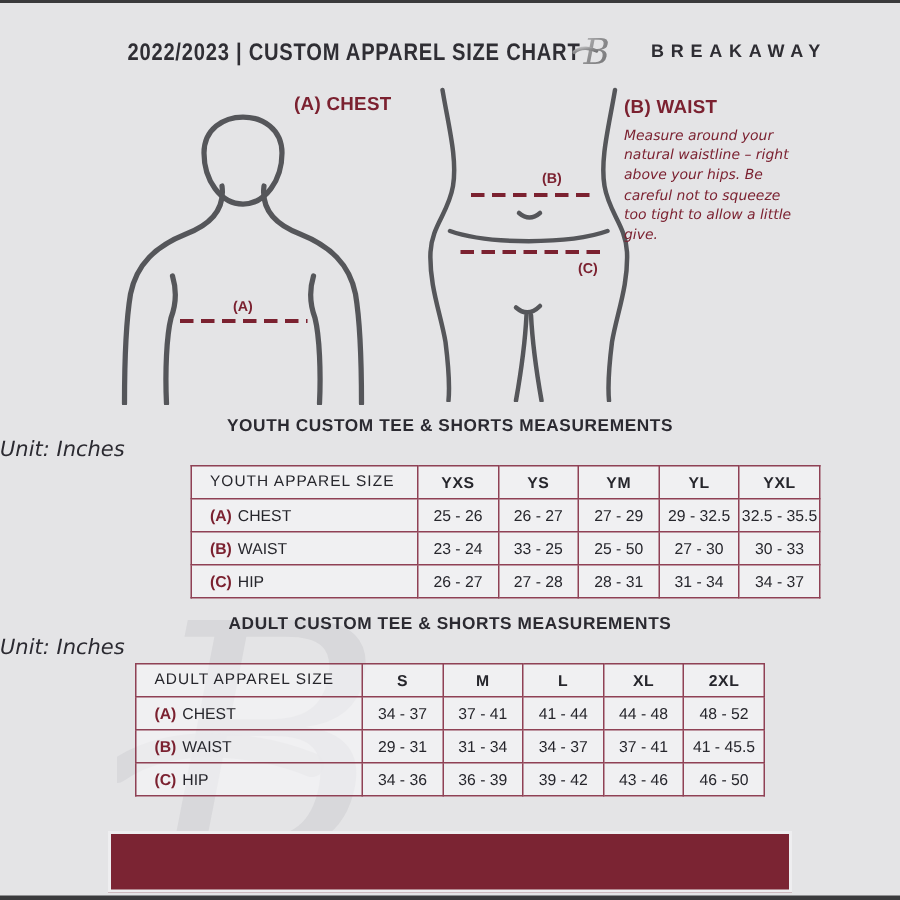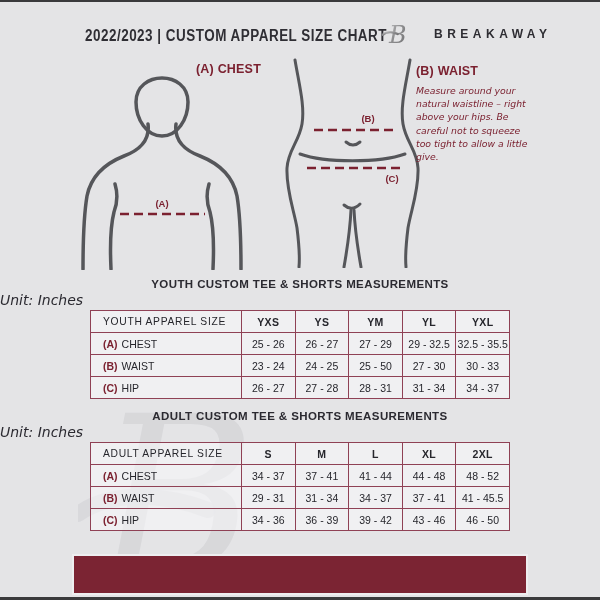--- a/index.html
+++ b/index.html
@@ -109,21 +109,21 @@
 
   <div class="text-block" style="left:416px;top:62px;width:122px;">
     <p class="guide-head">(B) WAIST</p>
     <p class="guide-body">Measure around your natural waistline – right above your hips. Be careful not to squeeze too tight to allow a little give.</p>
   </div>
 
 
   <div class="section-title" style="top:276px;">YOUTH CUSTOM TEE &amp; SHORTS MEASUREMENTS</div>
   <div class="section-unit" style="top:290px;">Unit: Inches</div>
 
-  <table class="size-table" style="top:308px;">
+  <table class="size-table" style="top:308px;margin-left:37px;">
     <thead>
       <tr>
         <th class="label-col">YOUTH APPAREL SIZE</th>
         <th>YXS</th>
         <th>YS</th>
         <th>YM</th>
         <th>YL</th>
         <th>YXL</th>
       </tr>
     </thead>
@@ -132,21 +132,21 @@
         <td class="label-col"><span class="rowkey">(A)</span><span>CHEST</span></td>
         <td>25 - 26</td>
         <td>26 - 27</td>
         <td>27 - 29</td>
         <td>29 - 32.5</td>
         <td>32.5 - 35.5</td>
       </tr>
       <tr>
         <td class="label-col"><span class="rowkey">(B)</span><span>WAIST</span></td>
         <td>23 - 24</td>
-        <td>24 - 25</td>
+        <td>33 - 25</td>
         <td>25 - 50</td>
         <td>27 - 30</td>
         <td>30 - 33</td>
       </tr>
       <tr>
         <td class="label-col"><span class="rowkey">(C)</span><span>HIP</span></td>
         <td>26 - 27</td>
         <td>27 - 28</td>
         <td>28 - 31</td>
         <td>31 - 34</td>

